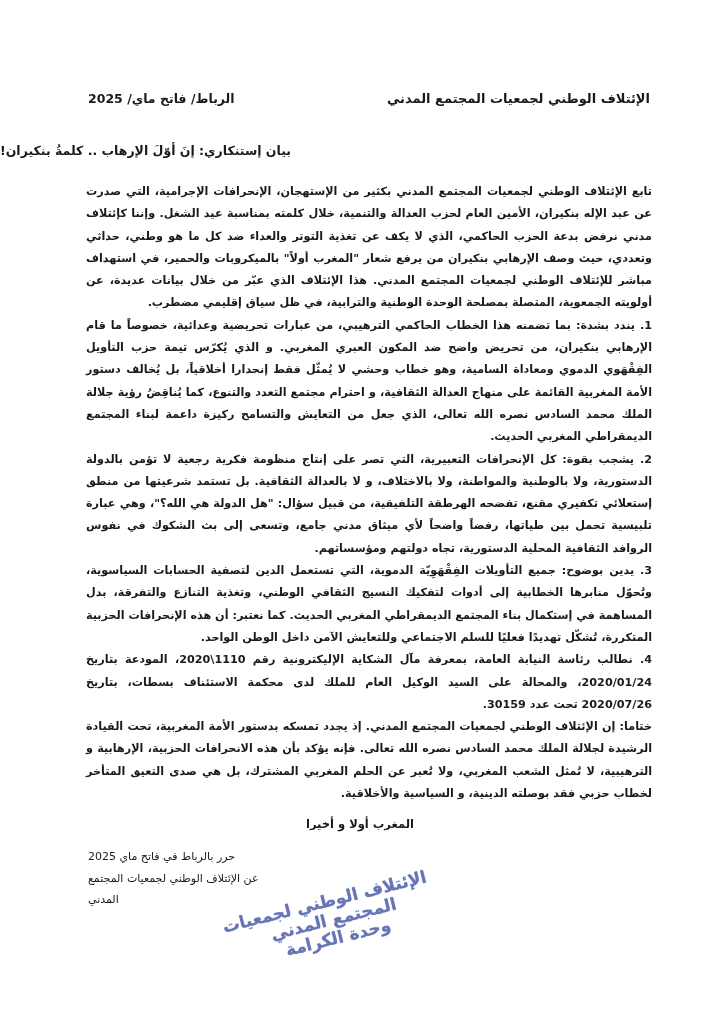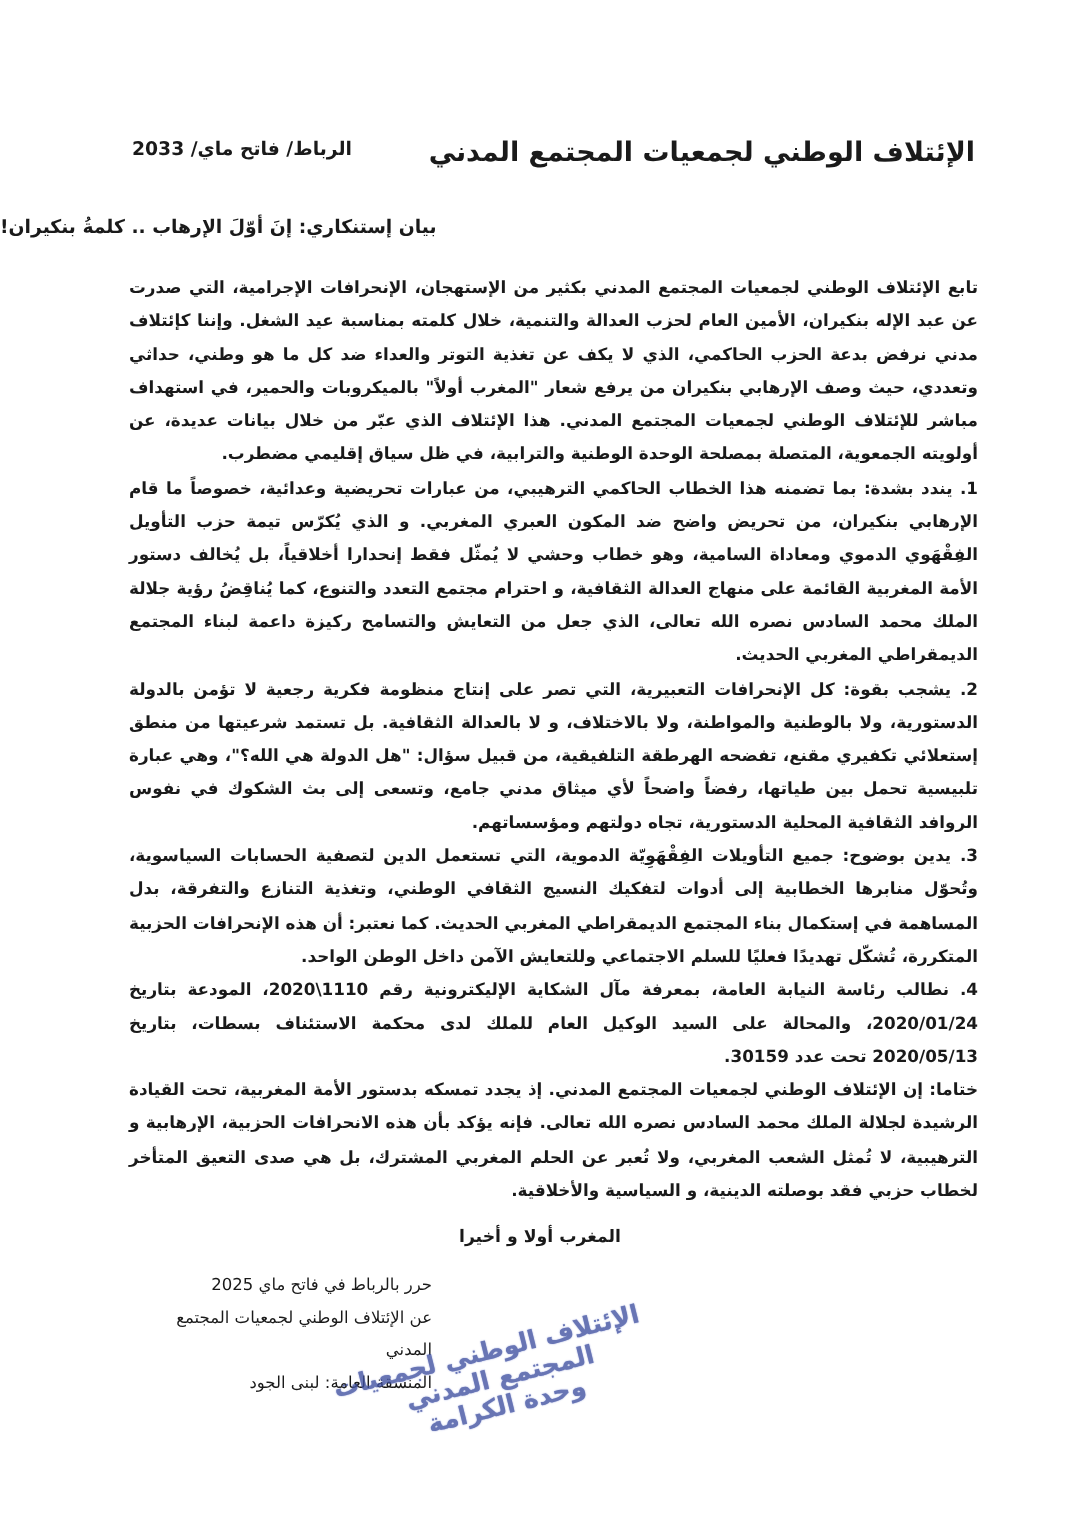--- a/index.html
+++ b/index.html
@@ -3,79 +3,78 @@
 <meta charset="utf-8">
 <style>
   html, body { margin: 0; padding: 0; background: #ffffff; }
   body {
     width: 720px; height: 1017px; position: relative; overflow: hidden;
     font-family: "DejaVu Sans", sans-serif; color: #1a1a1a;
   }
   .page { position: absolute; left: 0; top: 0; width: 720px; height: 1017px; background: #fff; }
   .header-org {
     position: absolute; right: 70px; top: 91px; direction: rtl;
-    font-size: 18px; font-weight: bold; white-space: nowrap;
+    font-size: 13px; font-weight: bold; white-space: nowrap;
   }
   .header-date {
     position: absolute; left: 88px; top: 91px; direction: rtl;
     font-size: 12.5px; font-weight: bold; white-space: nowrap;
   }
   .title {
     position: absolute; left: 0; width: 720px; top: 143px; text-align: left; direction: rtl;
     font-size: 12.5px; font-weight: bold;
   }
   .body {
     position: absolute; left: 86px; width: 566px; top: 181px; direction: rtl; text-align: justify;
     font-size: 11.2px; line-height: 22.3px; font-weight: bold;
   }
   .body p { margin: 0; }
   .intro { text-indent: 0; }
   .tail-center {
     position: absolute; left: 0; width: 720px; top: 817px; text-align: center; direction: rtl;
     font-size: 11.5px; font-weight: bold;
   }
   .signature {
-    position: absolute; left: 88px; top: 846px; direction: rtl; text-align: right; width: 200px;
+    position: absolute; left: 88px; top: 846px; direction: rtl; text-align: left; width: 200px;
     font-size: 11px; line-height: 21.5px;
   }
   .stamp {
     position: absolute; left: 240px; top: 890px; width: 200px; height: 110px;
     transform: rotate(-14deg); transform-origin: center;
     direction: rtl; text-align: center; color: #3e4fa0; opacity: 0.78;
     font-weight: bold; font-size: 17px; line-height: 19px;
     text-shadow: 0 0 1px #6070c0;
     font-family: "DejaVu Sans", sans-serif;
   }
   .stamp div { white-space: nowrap; }
 </style>
 </head>
 <body>
 
 <div class="page">
 
   <div class="header-org">الإئتلاف الوطني لجمعيات المجتمع المدني</div>
-  <div class="header-date">الرباط/ فاتح ماي/ 2033</div>
+  <div class="header-date">الرباط/ فاتح ماي/ 2025</div>
 
   <div class="title">بيان إستنكاري: إنَ أوّلَ الإرهاب .. كلمةُ بنكيران!</div>
 
   <div class="body">
     <p class="intro">تابع الإئتلاف الوطني لجمعيات المجتمع المدني بكثير من الإستهجان، الإنحرافات الإجرامية، التي صدرت عن عبد الإله بنكيران، الأمين العام لحزب العدالة والتنمية، خلال كلمته بمناسبة عيد الشغل. وإننا كإئتلاف مدني نرفض بدعة الحزب الحاكمي، الذي لا يكف عن تغذية التوتر والعداء ضد كل ما هو وطني، حداثي وتعددي، حيث وصف الإرهابي بنكيران من يرفع شعار "المغرب أولاً" بالميكروبات والحمير، في استهداف مباشر للإئتلاف الوطني لجمعيات المجتمع المدني. هذا الإئتلاف الذي عبّر من خلال بيانات عديدة، عن أولويته الجمعوية، المتصلة بمصلحة الوحدة الوطنية والترابية، في ظل سياق إقليمي مضطرب.</p>
     <p>1. يندد بشدة: بما تضمنه هذا الخطاب الحاكمي الترهيبي، من عبارات تحريضية وعدائية، خصوصاً ما قام الإرهابي بنكيران، من تحريض واضح ضد المكون العبري المغربي. و الذي يُكرّس تيمة حزب التأويل الفِقْهَوي الدموي ومعاداة السامية، وهو خطاب وحشي لا يُمثّل فقط إنحدارا أخلاقياً، بل يُخالف دستور الأمة المغربية القائمة على منهاج العدالة الثقافية، و احترام مجتمع التعدد والتنوع، كما يُناقِضُ رؤية جلالة الملك محمد السادس نصره الله تعالى، الذي جعل من التعايش والتسامح ركيزة داعمة لبناء المجتمع الديمقراطي المغربي الحديث.</p>
     <p>2. يشجب بقوة: كل الإنحرافات التعبيرية، التي تصر على إنتاج منظومة فكرية رجعية لا تؤمن بالدولة الدستورية، ولا بالوطنية والمواطنة، ولا بالاختلاف، و لا بالعدالة الثقافية. بل تستمد شرعيتها من منطق إستعلائي تكفيري مقنع، تفضحه الهرطقة التلفيقية، من قبيل سؤال: "هل الدولة هي الله؟"، وهي عبارة تلبيسية تحمل بين طياتها، رفضاً واضحاً لأي ميثاق مدني جامع، وتسعى إلى بث الشكوك في نفوس الروافد الثقافية المحلية الدستورية، تجاه دولتهم ومؤسساتهم.</p>
     <p>3. يدين بوضوح: جميع التأويلات الفِقْهَوِيّة الدموية، التي تستعمل الدين لتصفية الحسابات السياسوية، وتُحوّل منابرها الخطابية إلى أدوات لتفكيك النسيج الثقافي الوطني، وتغذية التنازع والتفرقة، بدل المساهمة في إستكمال بناء المجتمع الديمقراطي المغربي الحديث. كما نعتبر: أن هذه الإنحرافات الحزبية المتكررة، تُشكّل تهديدًا فعليًا للسلم الاجتماعي وللتعايش الآمن داخل الوطن الواحد.</p>
-    <p>4. نطالب رئاسة النيابة العامة، بمعرفة مآل الشكاية الإليكترونية رقم 1110\2020، المودعة بتاريخ 2020/01/24، والمحالة على السيد الوكيل العام للملك لدى محكمة الاستئناف بسطات، بتاريخ 2020/05/13 تحت عدد 30159.</p>
+    <p>4. نطالب رئاسة النيابة العامة، بمعرفة مآل الشكاية الإليكترونية رقم 1110\2020، المودعة بتاريخ 2020/01/24، والمحالة على السيد الوكيل العام للملك لدى محكمة الاستئناف بسطات، بتاريخ 2020/07/26 تحت عدد 30159.</p>
     <p>ختاما: إن الإئتلاف الوطني لجمعيات المجتمع المدني. إذ يجدد تمسكه بدستور الأمة المغربية، تحت القيادة الرشيدة لجلالة الملك محمد السادس نصره الله تعالى. فإنه يؤكد بأن هذه الانحرافات الحزبية، الإرهابية و الترهيبية، لا تُمثل الشعب المغربي، ولا تُعبر عن الحلم المغربي المشترك، بل هي صدى التعيق المتأخر لخطاب حزبي فقد بوصلته الدينية، و السياسية والأخلاقية.</p>
   </div>
 
   <div class="tail-center">المغرب أولا و أخيرا</div>
 
   <div class="signature">
     <div>حرر بالرباط في فاتح ماي 2025</div>
     <div>عن الإئتلاف الوطني لجمعيات المجتمع المدني</div>
-    <div>المنسقة العامة: لبنى الجود</div>
   </div>
 
   <div class="stamp">
     <div>الإئتلاف الوطني لجمعيات</div>
     <div>المجتمع المدني</div>
     <div>وحدة الكرامة</div>
   </div>
 
 </div>
 

